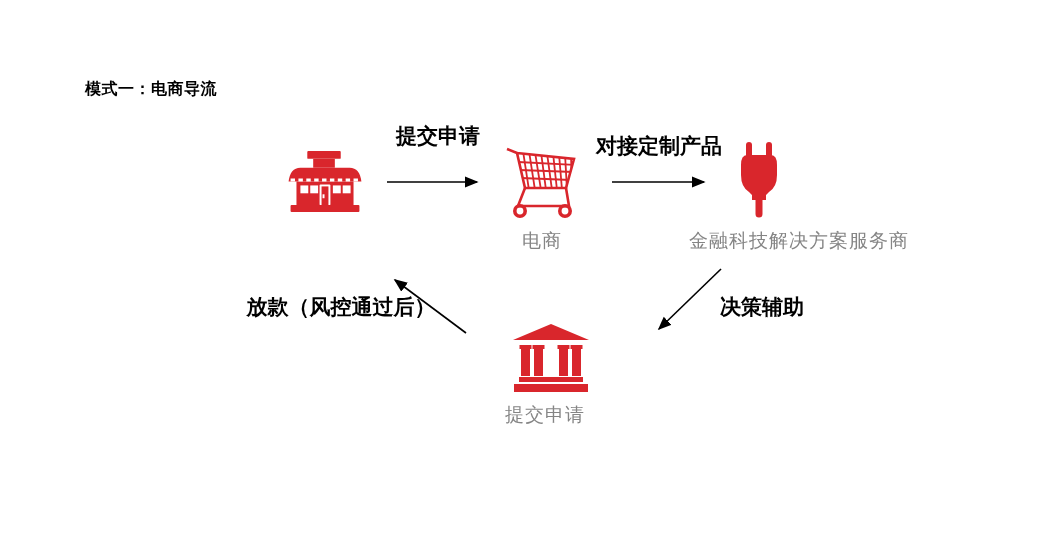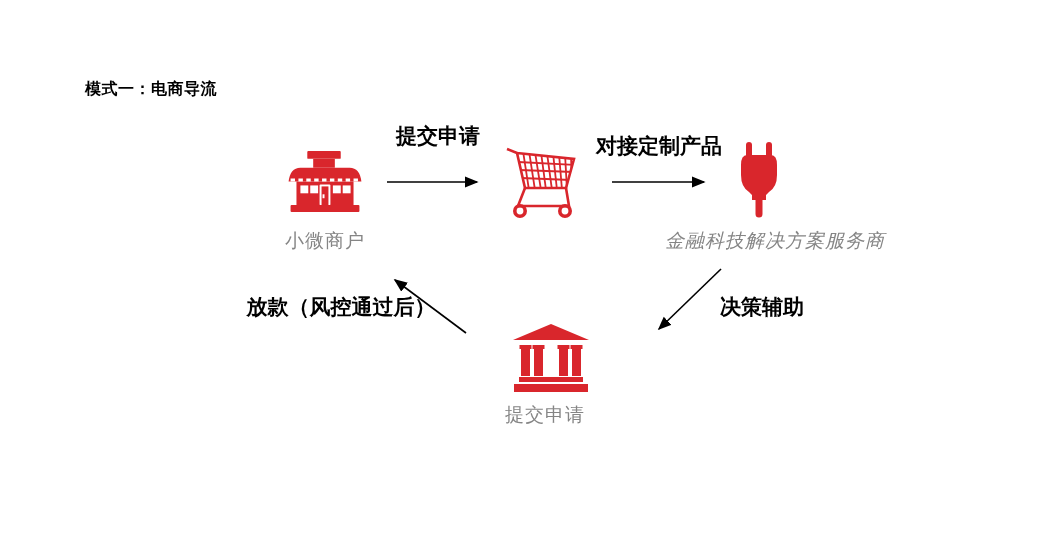--- a/index.html
+++ b/index.html
@@ -52,21 +52,21 @@
     white-space: nowrap;
   }
   
   .merchant-icon { left: 287px; top: 151px; width: 76px; height: 61px; }
   .cart-icon     { left: 504px; top: 147px; width: 78px; height: 72px; }
   .plug-icon     { left: 739px; top: 142px; width: 40px; height: 76px; }
   .bank-icon     { left: 512px; top: 324px; width: 78px; height: 68px; }
 
   .merchant-label { left: 250px; top: 228px; width: 150px; }
   .ecommerce-label{ left: 467px; top: 228px; width: 150px; }
-  .fintech-label  { left: 650px; top: 228px; width: 250px; font-style: italic; }
+  .fintech-label  { left: 674px; top: 228px; width: 250px; }
   .bank-label     { left: 470px; top: 402px; width: 150px; }
 
   .submit-label   { left: 363px; top: 122px; width: 150px; }
   .connect-label  { left: 559px; top: 132px; width: 200px; }
   .decision-label { left: 687px; top: 293px; width: 150px; }
   .loan-label     { left: 216px; top: 293px; width: 250px; font-family: Liberation Mono, monospace; }
 </style>
 </head>
 <body>
 
@@ -100,21 +100,20 @@
         <rect x="13" y="35" width="8" height="8"></rect>
         <rect x="23" y="35" width="8" height="8"></rect>
         <rect x="46" y="35" width="8" height="8"></rect>
         <rect x="56" y="35" width="8" height="8"></rect>
         <rect x="32.5" y="34" width="11" height="21" rx="1"></rect>
       </g>
       <rect x="34.5" y="36" width="7" height="19" fill="currentColor"></rect>
       <rect x="35.5" y="44" width="2" height="4" fill="#FFFFFF"></rect>
     </svg>
   </div>
-  <div class="node-label merchant-label">小微商户</div>
 
   <div class="icon-wrap cart-icon">
     <svg viewBox="0 0 78 72" aria-hidden="true">
       <defs>
         <clipPath id="basket-clip">
           <polygon points="13,6 70,12 63,41 20,41"></polygon>
         </clipPath>
       </defs>
       <g fill="none" stroke="currentColor" stroke-width="2.6">
         <path d="M3,2 L13,6 L21,41 L62,41 L70,12 L13,6"></path>
@@ -133,20 +132,21 @@
           <line x1="17" y1="31" x2="67" y2="33"></line>
         </g>
         <path d="M21,41 L14,59 H65 L62,41"></path>
       </g>
       <g fill="none" stroke="currentColor" stroke-width="3.6">
         <circle cx="16" cy="64" r="5.2"></circle>
         <circle cx="61" cy="64" r="5.2"></circle>
       </g>
     </svg>
   </div>
+  <div class="node-label ecommerce-label">电商</div>
 
   <div class="icon-wrap plug-icon">
     <svg viewBox="0 0 40 76" aria-hidden="true">
       <g fill="currentColor">
         <rect x="7" y="0" width="6" height="16" rx="3"></rect>
         <rect x="27" y="0" width="6" height="16" rx="3"></rect>
         <path d="M8,13 H32 Q38,13 38,23 V33 Q38,45 30,50 L27,53 H13 L10,50 Q2,45 2,33 V23 Q2,13 8,13 Z"></path>
         <path d="M13,52 H27 V58 H23.5 V72 Q23.5,75.5 20,75.5 Q16.5,75.5 16.5,72 V58 H13 Z"></path>
       </g>
     </svg>

